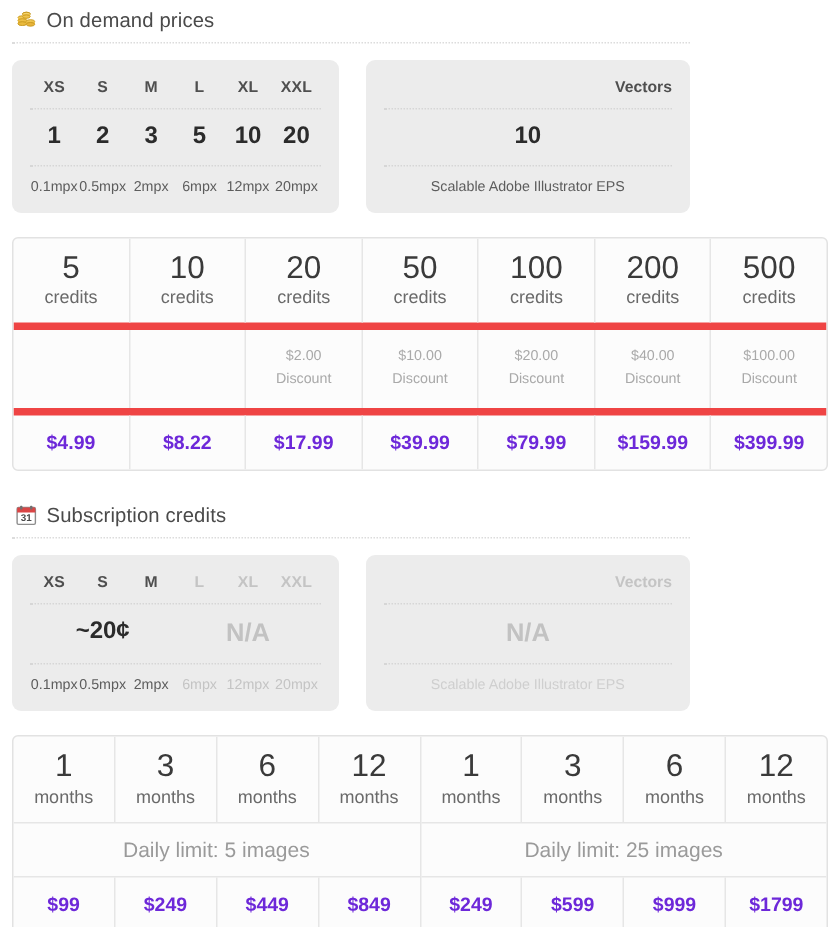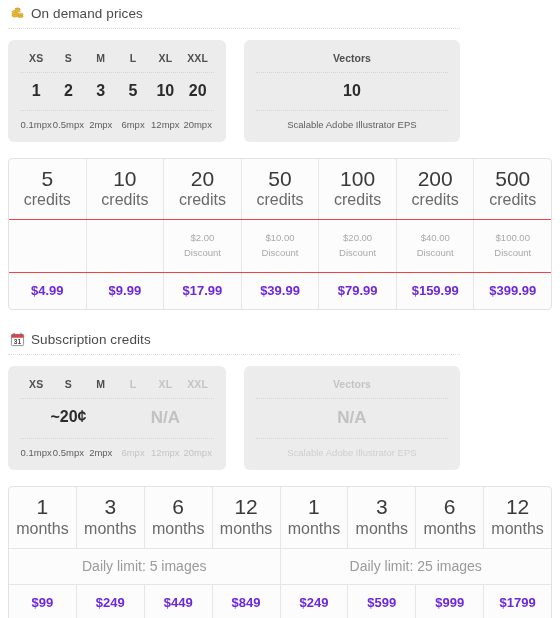--- a/index.html
+++ b/index.html
@@ -92,21 +92,21 @@
   }
   .span3.na {
     font-size: 17px;
     font-weight: 700;
     color: #c2c2c2;
     padding: 5px 0 6px;
   }
 
   
   .vec-title {
-    text-align: center;
+    text-align: right;
     font-size: 10.5px;
     font-weight: 700;
     color: #4f4f4f;
     padding: 3px 0 4px;
   }
   .vec-val {
     text-align: center;
     font-size: 16px;
     font-weight: 700;
     color: #2b2b2b;
@@ -125,30 +125,30 @@
   
   .tbl {
     width: 544px;
     border: 1px solid #e2e2e2;
     border-radius: 4px;
     background: #fcfcfc;
     overflow: hidden;
     margin-bottom: 16px;
   }
   .tbl-row { display: flex; }
-  .tbl-row + .tbl-row { border-top: 1px solid #ef4444; }
+  .tbl-row + .tbl-row { border-top: 5px solid #ef4444; }
   .cell {
     flex: 1 1 0;
     text-align: center;
     min-width: 0;
   }
   .cell + .cell { border-left: 1px solid #e6e6e6; }
 
   .qty { font-size: 21px; color: #3a3a3a; padding: 9px 0 1px; line-height: 1.05; }
-  .qty-unit { font-size: 16px; color: #6a6a6a; padding: 0 0 10px; }
+  .qty-unit { font-size: 12px; color: #6a6a6a; padding: 0 0 10px; }
 
   .disc {
     font-size: 9.5px;
     color: #a9a9a9;
     padding: 11px 0 12px;
     line-height: 1.55;
     min-height: 46px;
   }
   .disc .blank { visibility: hidden; }
 
@@ -307,21 +307,21 @@
           <span>Discount</span>
         </div>
       </div>
     </div>
 
     <div class="tbl-row">
       <div class="cell">
         <div class="final">$4.99</div>
       </div>
       <div class="cell">
-        <div class="final">$9.99</div>
+        <div class="final">$8.22</div>
       </div>
       <div class="cell">
         <div class="final">$17.99</div>
       </div>
       <div class="cell">
         <div class="final">$39.99</div>
       </div>
       <div class="cell">
         <div class="final">$79.99</div>
       </div>

